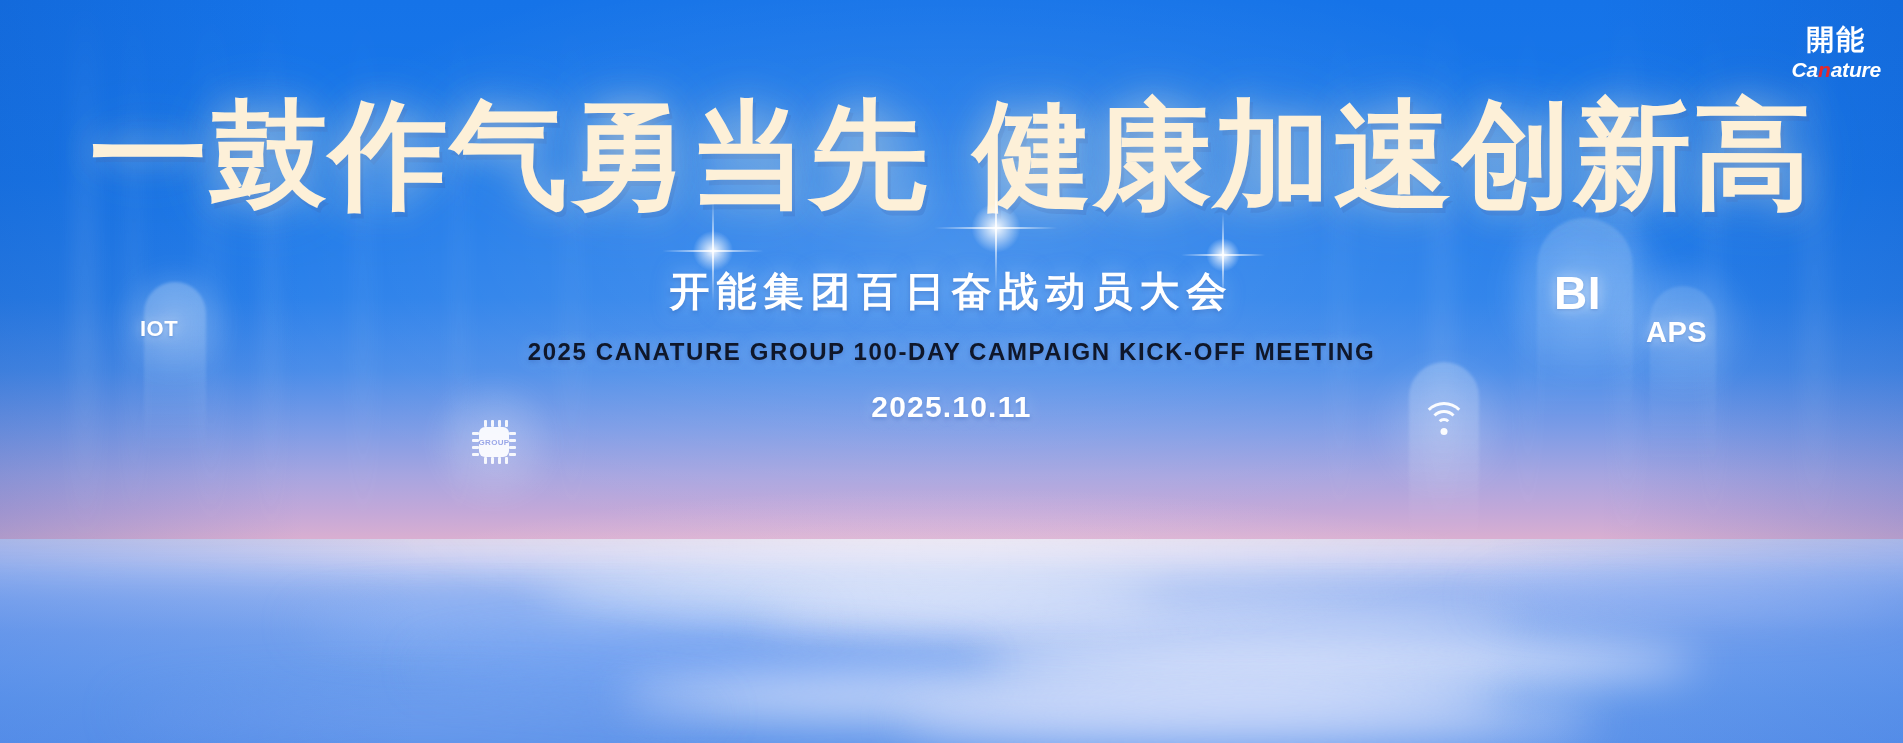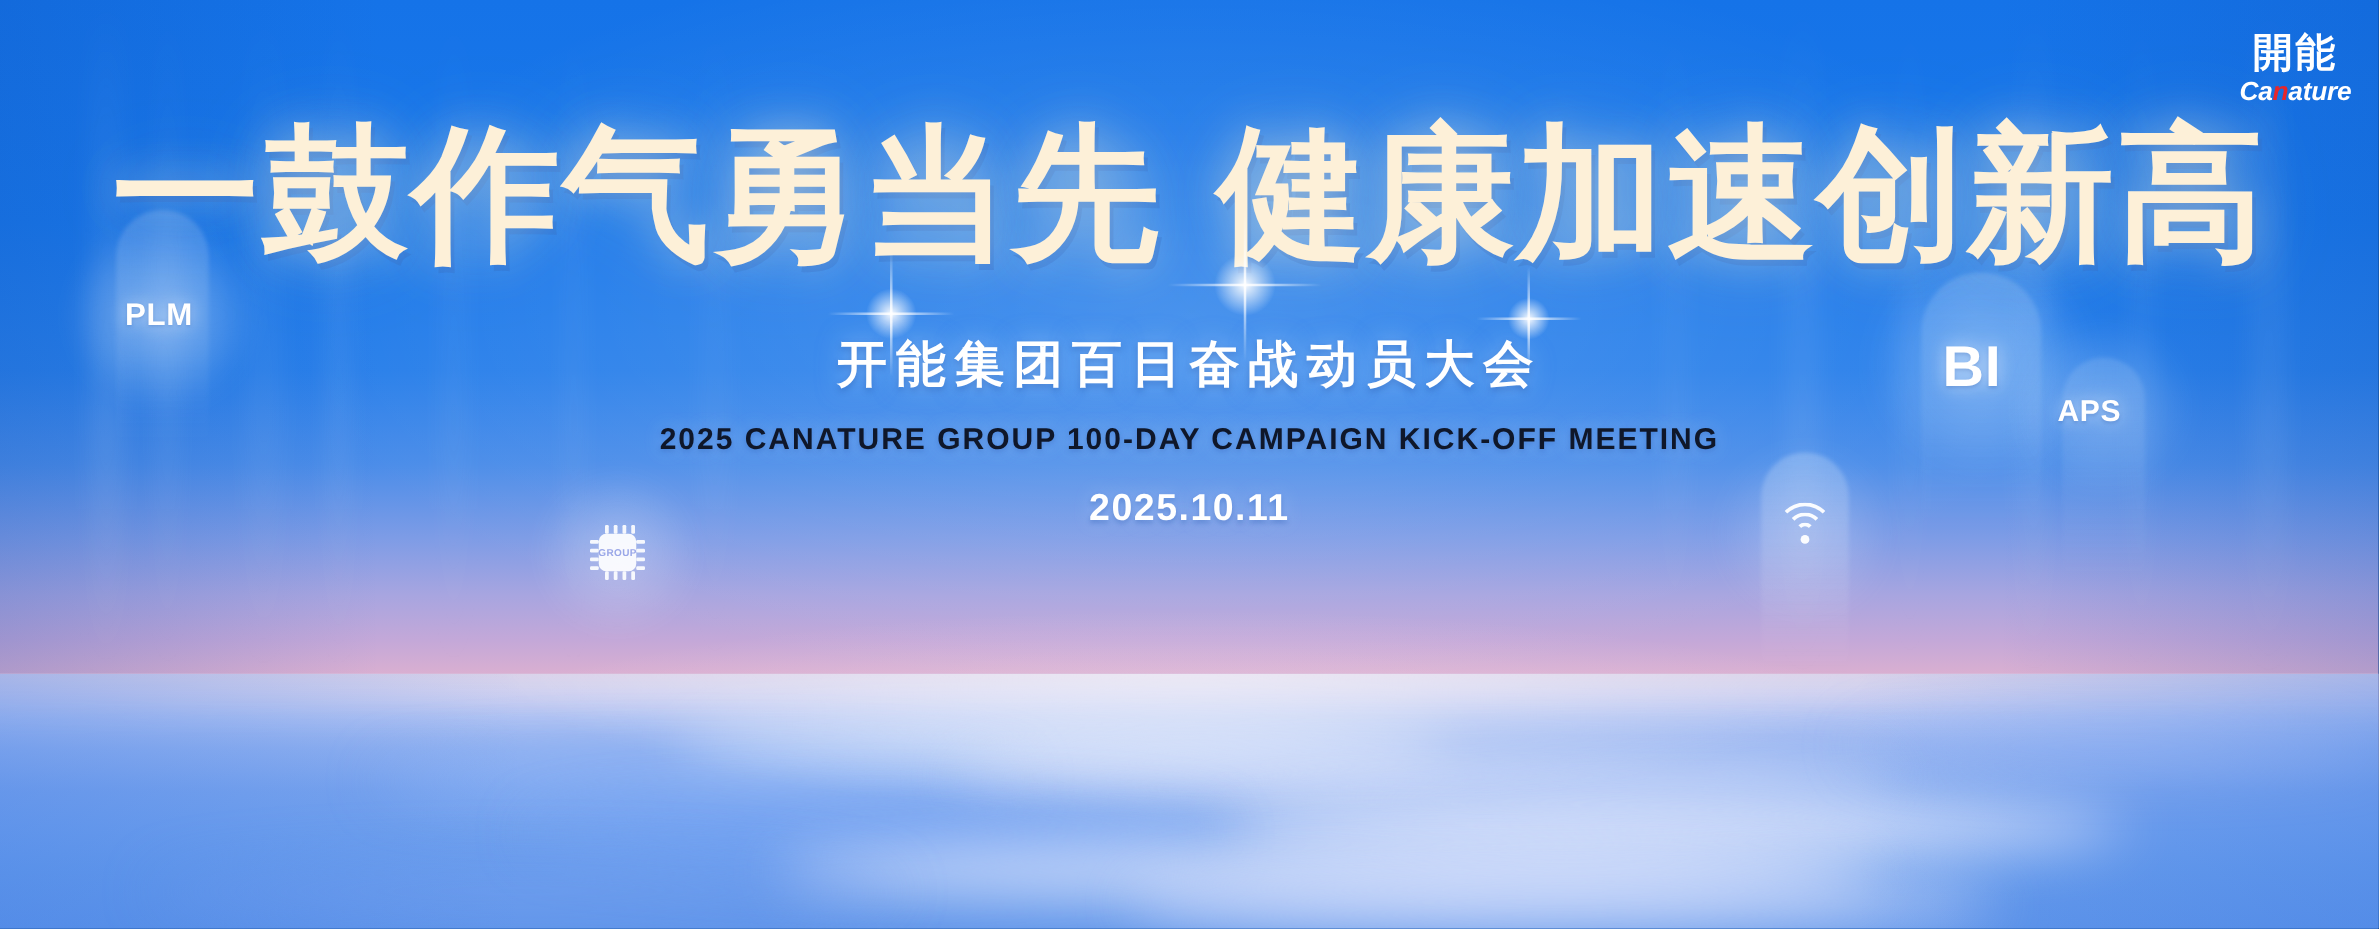--- a/index.html
+++ b/index.html
@@ -181,21 +181,21 @@
   .date{
     position:absolute;left:50%;top:390px;transform:translateX(-50%);
     color:#ffffff;font-size:30px;font-weight:700;letter-spacing:1.2px;
     white-space:nowrap;
     text-shadow:0 0 16px rgba(190,220,255,.45), 0 2px 4px rgba(25,75,165,.35);
   }
 
   
   .logo{position:absolute;right:22px;top:26px;text-align:center;}
   .logo-cn{
-    color:#ffffff;font-size:32px;font-weight:700;letter-spacing:2px;line-height:1;
+    color:#ffffff;font-size:28px;font-weight:700;letter-spacing:2px;line-height:1;
     font-family:"DejaVu Sans","Liberation Sans",sans-serif;
   }
   .logo-en{
     margin-top:5px;color:#ffffff;font-size:21px;font-weight:700;
     font-style:italic;letter-spacing:-.2px;line-height:1;
   }
   .logo-en .redn{color:#e8262a;}
 </style>
 </head>
 <body>
@@ -216,26 +216,26 @@
     <div class="pil" style="left:1330px;width:20px;opacity:.26;"></div>
     <div class="pil" style="left:1428px;width:28px;opacity:.40;"></div>
     <div class="pil" style="left:1520px;width:16px;opacity:.32;"></div>
     <div class="pil" style="left:1614px;width:26px;opacity:.46;"></div>
     <div class="pil" style="left:1704px;width:18px;opacity:.34;"></div>
     <div class="pil" style="left:1800px;width:30px;opacity:.40;"></div>
   </div>
 
   <div class="center-glow"></div>
 
-  <div class="badge" style="left:70px;top:222px;width:120px;height:60px;">
-    <div class="pillar-cap" style="width:74px;height:190px;top:-54px;opacity:.55;"></div>
-    <div class="badge-halo" style="width:150px;height:150px;"></div>
-    <div class="badge-txt" style="font-size:25px;padding:16px 0 0 30px;">PLM</div>
-  </div>
-
+
+  <div class="badge" style="left:120px;top:288px;width:110px;height:70px;">
+    <div class="pillar-cap" style="width:62px;height:170px;top:-6px;opacity:.80;"></div>
+    <div class="badge-halo" style="width:118px;height:118px;opacity:.75;"></div>
+    <div class="badge-txt" style="font-size:22px;padding:28px 0 0 20px;">IOT</div>
+  </div>
 
 
   <div class="badge" style="left:464px;top:412px;width:60px;height:60px;">
     <div class="badge-halo" style="width:130px;height:130px;opacity:.70;"></div>
     <div class="chip-wrap" style="position:absolute;left:8px;top:8px;">
       <div class="pin" style="left:12px;top:0;width:3px;height:7px;"></div>
       <div class="pin" style="left:19px;top:0;width:3px;height:7px;"></div>
       <div class="pin" style="left:26px;top:0;width:3px;height:7px;"></div>
       <div class="pin" style="left:33px;top:0;width:3px;height:7px;"></div>
       <div class="pin" style="left:12px;bottom:0;width:3px;height:7px;"></div>
@@ -268,21 +268,21 @@
 
   <div class="badge" style="left:1530px;top:252px;width:110px;height:80px;">
     <div class="pillar-cap" style="width:96px;height:210px;top:-34px;opacity:.52;"></div>
     <div class="badge-halo" style="width:180px;height:180px;opacity:.80;"></div>
     <div class="badge-txt" style="font-size:46px;padding:14px 0 0 24px;">BI</div>
   </div>
 
   <div class="badge" style="left:1628px;top:296px;width:110px;height:60px;">
     <div class="pillar-cap" style="width:66px;height:180px;top:-10px;opacity:.42;"></div>
     <div class="badge-halo" style="width:140px;height:140px;opacity:.62;"></div>
-    <div class="badge-txt" style="font-size:24px;padding:20px 0 0 18px;">APS</div>
+    <div class="badge-txt" style="font-size:29px;padding:20px 0 0 18px;">APS</div>
   </div>
 
   <div class="headline">
     <span class="seg1">一鼓作气勇当先</span><span class="seg2">健康加速创新高</span>
   </div>
 
   <div class="spark" style="left:690px;top:228px;width:46px;height:46px;">
   <i style="position: absolute; left: 50%; top: 50%; width: 101.2px; height: 2px; transform: translate(-50%, -50%); background: linear-gradient(90deg, rgba(255, 255, 255, 0), rgba(255, 255, 255, 0.9), rgba(255, 255, 255, 0));"></i>
       <i style="position: absolute; left: 50%; top: 50%; width: 2px; height: 101.2px; transform: translate(-50%, -50%); background: linear-gradient(rgba(255, 255, 255, 0), rgba(255, 255, 255, 0.9), rgba(255, 255, 255, 0));"></i>
     </div>

